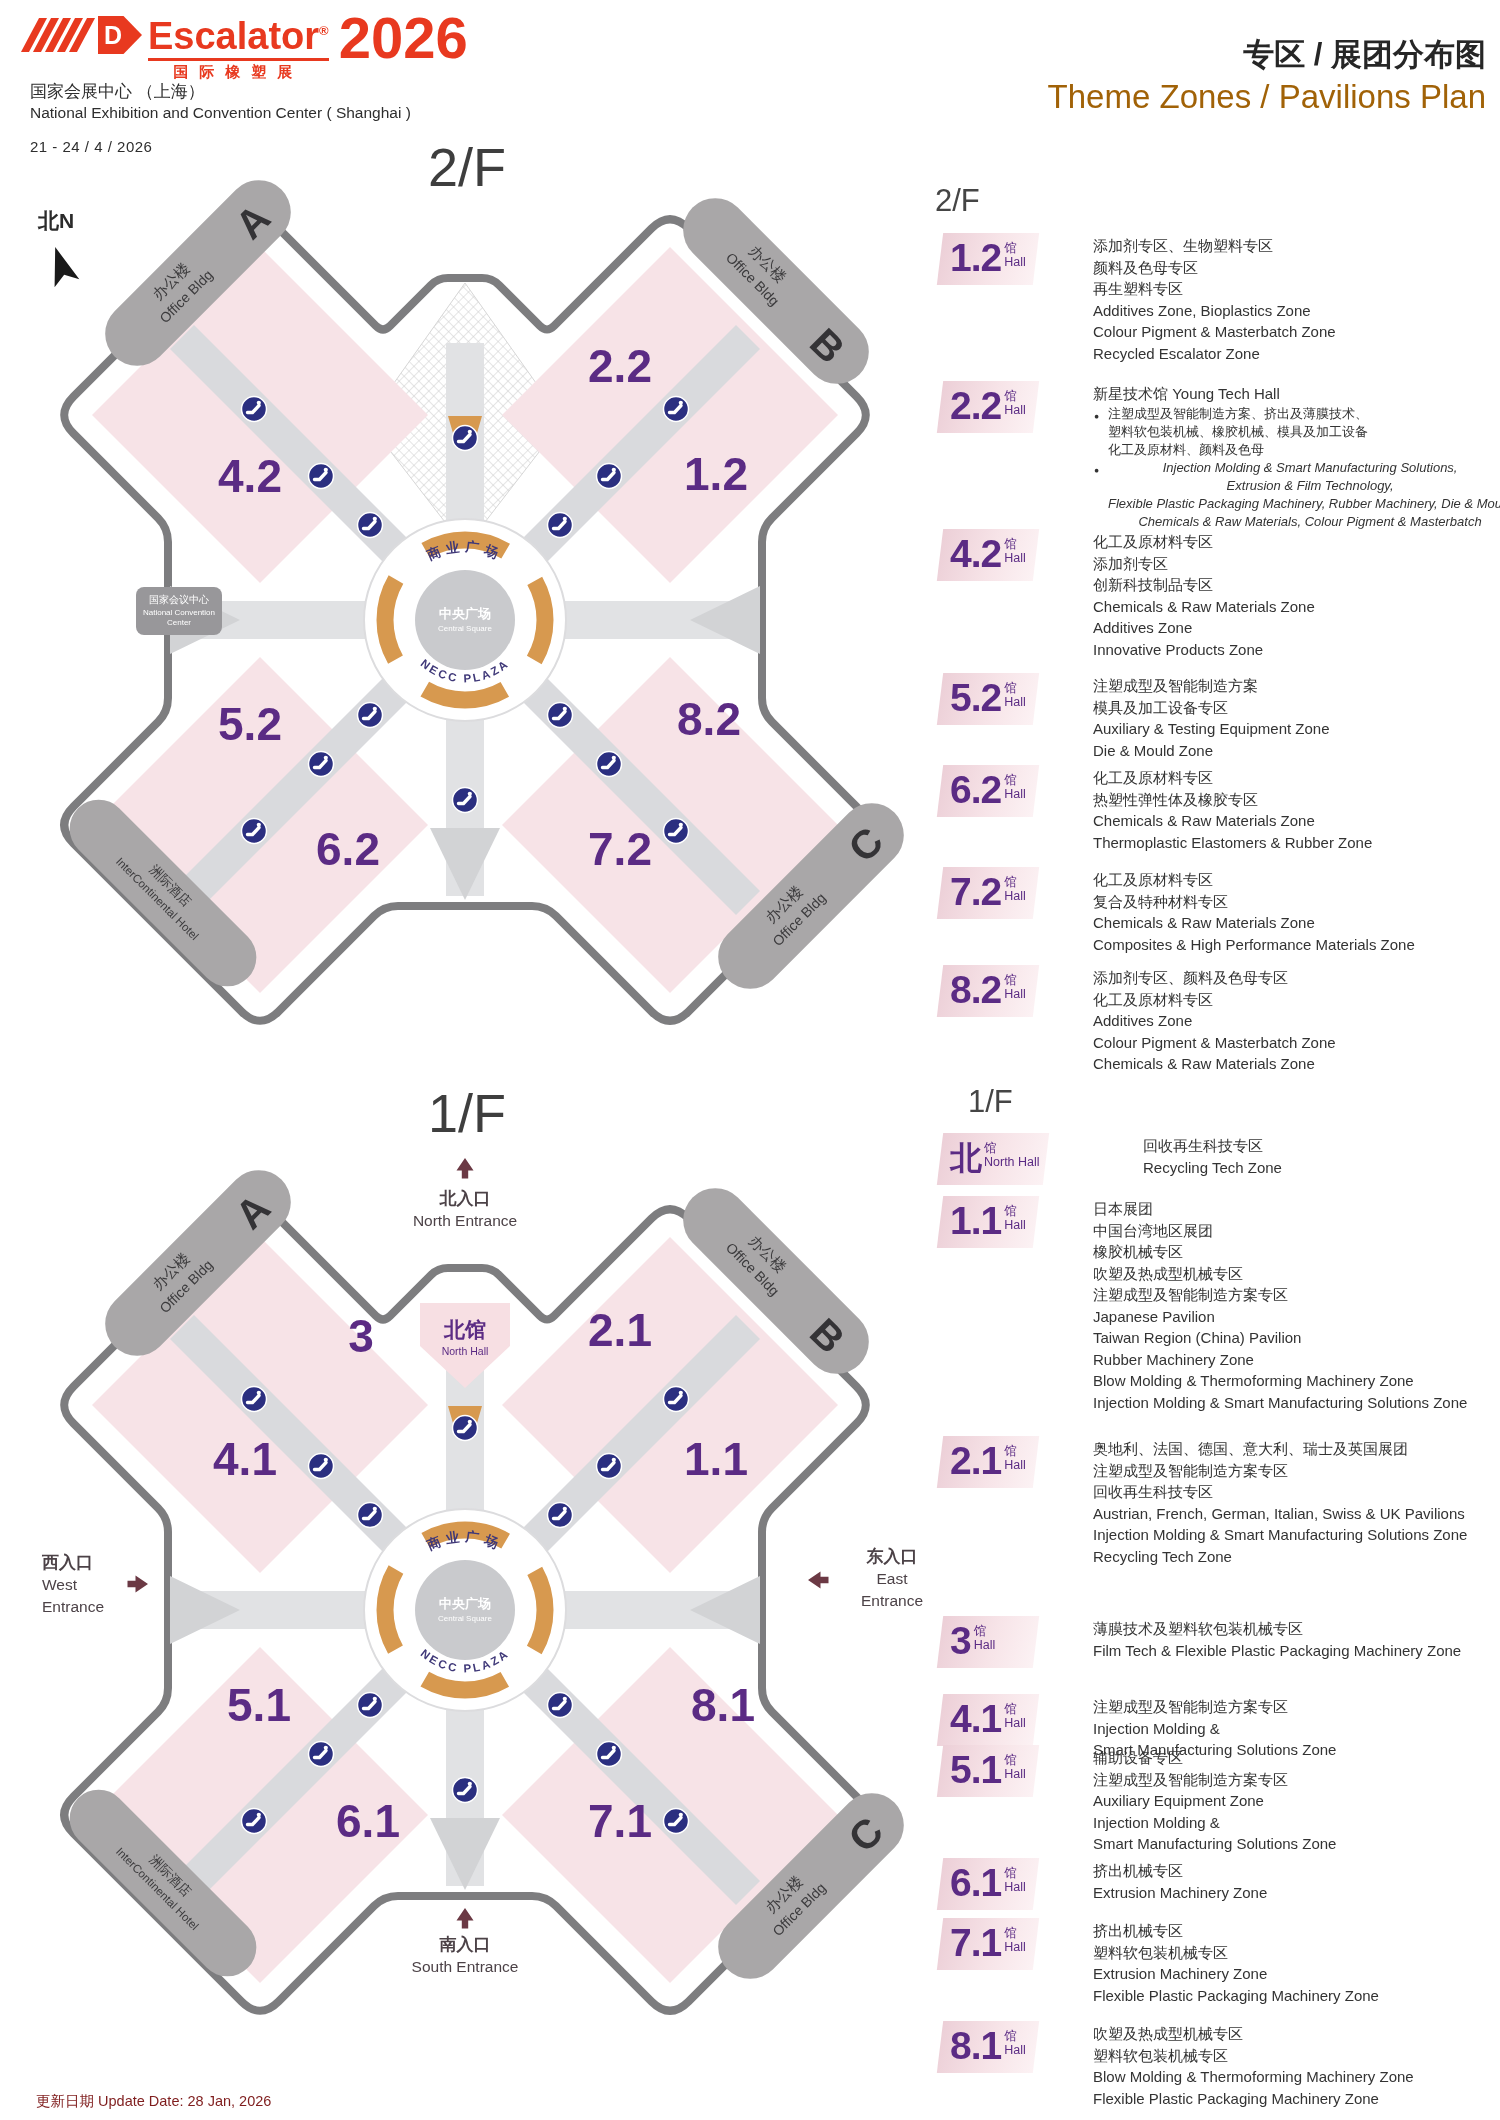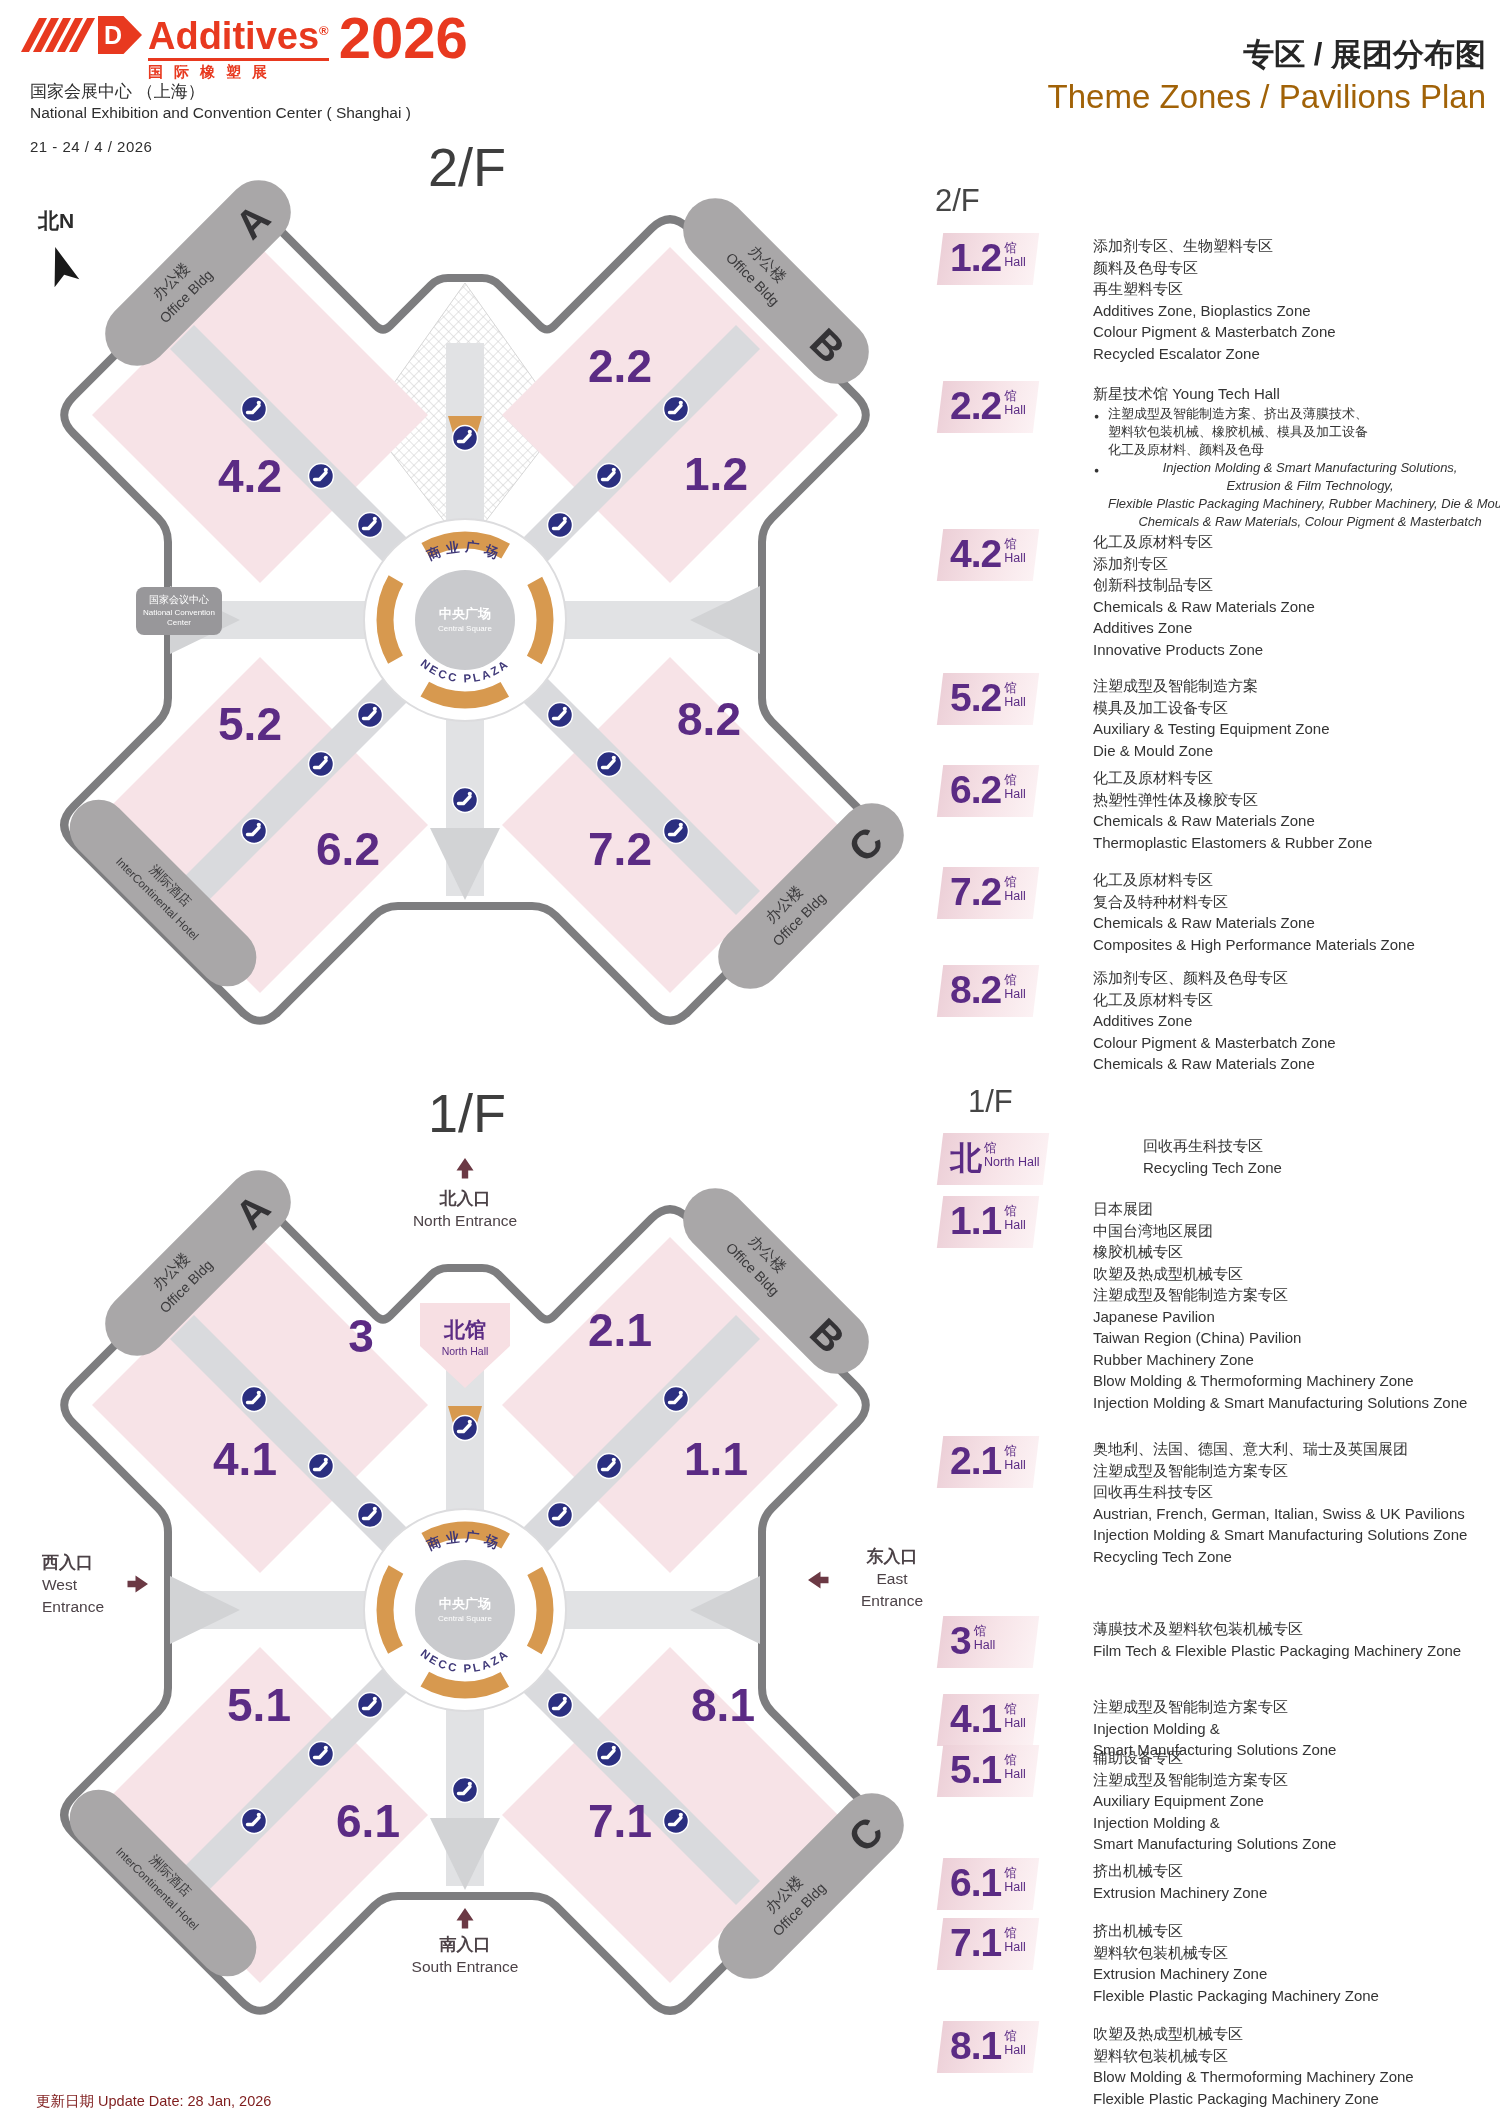--- a/index.html
+++ b/index.html
@@ -10,21 +10,21 @@
   .logo-row{position:absolute;left:30px;top:12px;display:flex;align-items:flex-start;}
   .slashes{display:flex;margin-top:6px;}
   .sl{width:8px;height:34px;background:#e8391f;transform:skewX(-28deg);margin-right:4px;}
   .logo-d{position:relative;width:44px;height:38px;background:#e8391f;margin:4px 6px 0 8px;
           clip-path:polygon(0 0,58% 0,100% 50%,58% 100%,0 100%);}
   .logo-d span{position:absolute;left:6px;top:5px;color:#fff;font-size:25px;font-weight:bold;}
   .brand-col{display:flex;flex-direction:column;}
   .brand{font-size:38px;font-weight:800;color:#e8391f;line-height:38px;letter-spacing:0;}
   .brand sup{font-size:13px;}
   .brand-cn{border-top:3px solid #e8391f;margin-top:3px;padding-top:2px;
-            font-size:15px;font-weight:bold;color:#e8391f;letter-spacing:11px;white-space:nowrap;}
+            font-size:15px;font-weight:bold;color:#e8391f;letter-spacing:11px;white-space:nowrap;text-align:center;}
   .year{font-size:58px;font-weight:800;color:#e8391f;line-height:52px;margin-left:10px;}
   .venue-cn{left:30px;top:80px;font-size:17px;color:#2e2e2e;}
   .venue-en{left:30px;top:104px;font-size:15.5px;color:#2e2e2e;}
   .dates{left:30px;top:138px;font-size:15px;color:#2e2e2e;letter-spacing:.5px;}
   .title-cn{right:14px;top:34px;font-size:31px;font-weight:bold;color:#262626;text-align:center;}
   .title-en{right:14px;top:78px;font-size:33px;color:#a16207;text-align:right;}
   
   .floor-title{width:150px;text-align:center;font-size:54px;font-weight:500;color:#3e3e3e;}
   
   .lg-head{font-size:31px;font-weight:500;color:#454545;}
@@ -58,21 +58,21 @@
       <div class="sl"></div>
         <div class="sl"></div>
         <div class="sl"></div>
         <div class="sl"></div>
         <div class="sl"></div>
     </div>
     <div class="logo-d">
         <span>D</span>
       </div>
     <div class="brand-col">
-      <div class="brand"><span>Additives</span><sup>®</sup></div>
+      <div class="brand"><span>Escalator</span><sup>®</sup></div>
       <div class="brand-cn">国际橡塑展</div>
     </div>
     <div class="year">2026</div>
   </div>
   <div class="abs venue-cn">国家会展中心 （上海）</div>
   <div class="abs venue-en">National Exhibition and Convention Center ( Shanghai )</div>
   <div class="abs dates">21 - 24 / 4 / 2026</div>
   <div class="abs title-cn">专区 / 展团分布图</div>
   <div class="abs title-en">Theme Zones / Pavilions Plan</div>
 

